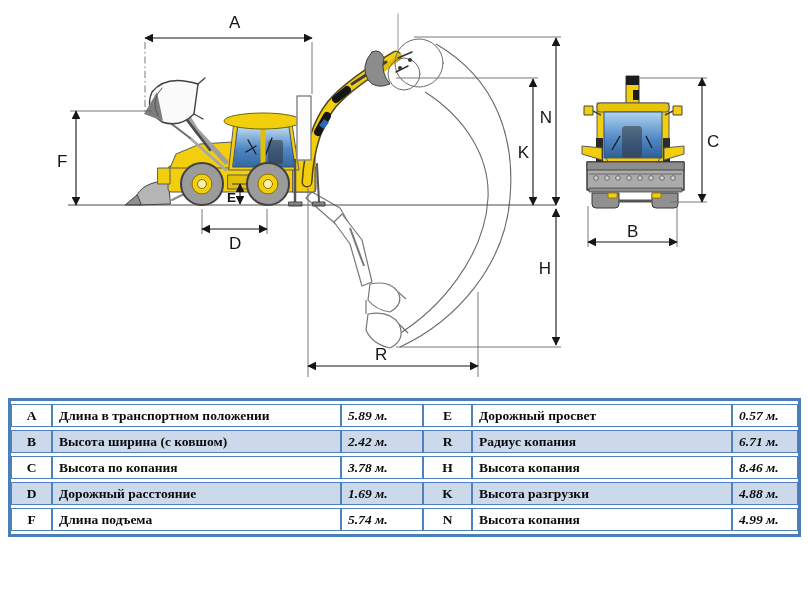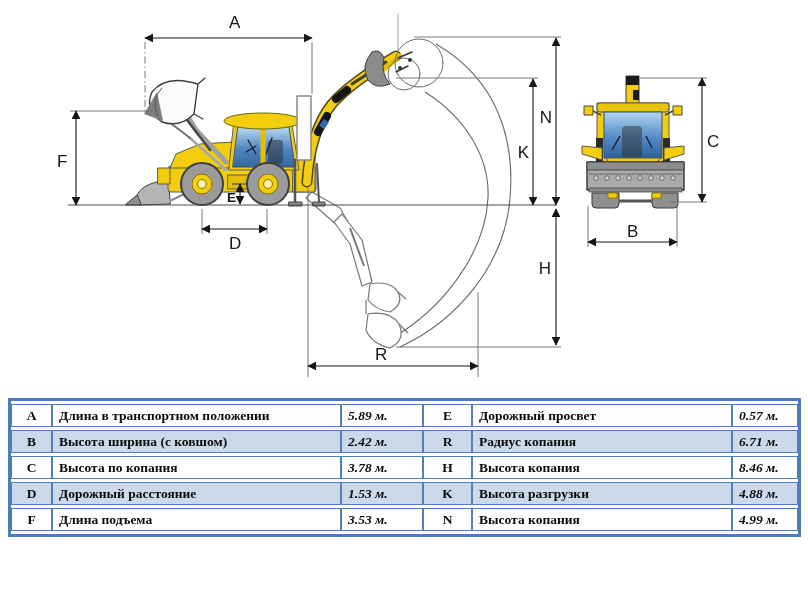--- a/index.html
+++ b/index.html
@@ -289,29 +289,29 @@
           <td class="c-letter">C</td>
           <td class="c-desc">Высота по копания</td>
           <td class="c-val">3.78 м.</td>
           <td class="c-letter">H</td>
           <td class="c-desc">Высота копания</td>
           <td class="c-val">8.46 м.</td>
         </tr>
         <tr>
           <td class="c-letter">D</td>
           <td class="c-desc">Дорожный расстояние</td>
-          <td class="c-val">1.53 м.</td>
+          <td class="c-val">1.69 м.</td>
           <td class="c-letter">K</td>
           <td class="c-desc">Высота разгрузки</td>
           <td class="c-val">4.88 м.</td>
         </tr>
         <tr>
           <td class="c-letter">F</td>
           <td class="c-desc">Длина подъема</td>
-          <td class="c-val">3.53 м.</td>
+          <td class="c-val">5.74 м.</td>
           <td class="c-letter">N</td>
           <td class="c-desc">Высота копания</td>
           <td class="c-val">4.99 м.</td>
         </tr>
       </tbody>
     </table>
   </div>
 
 </div>
 

